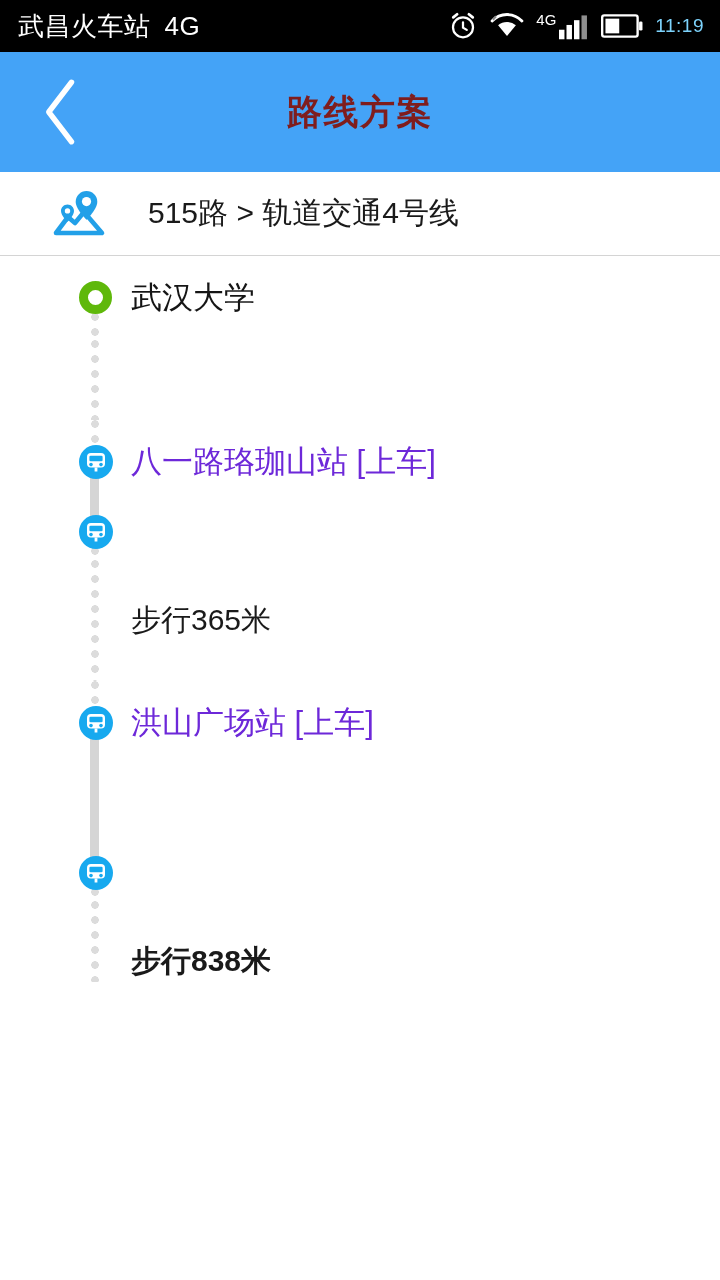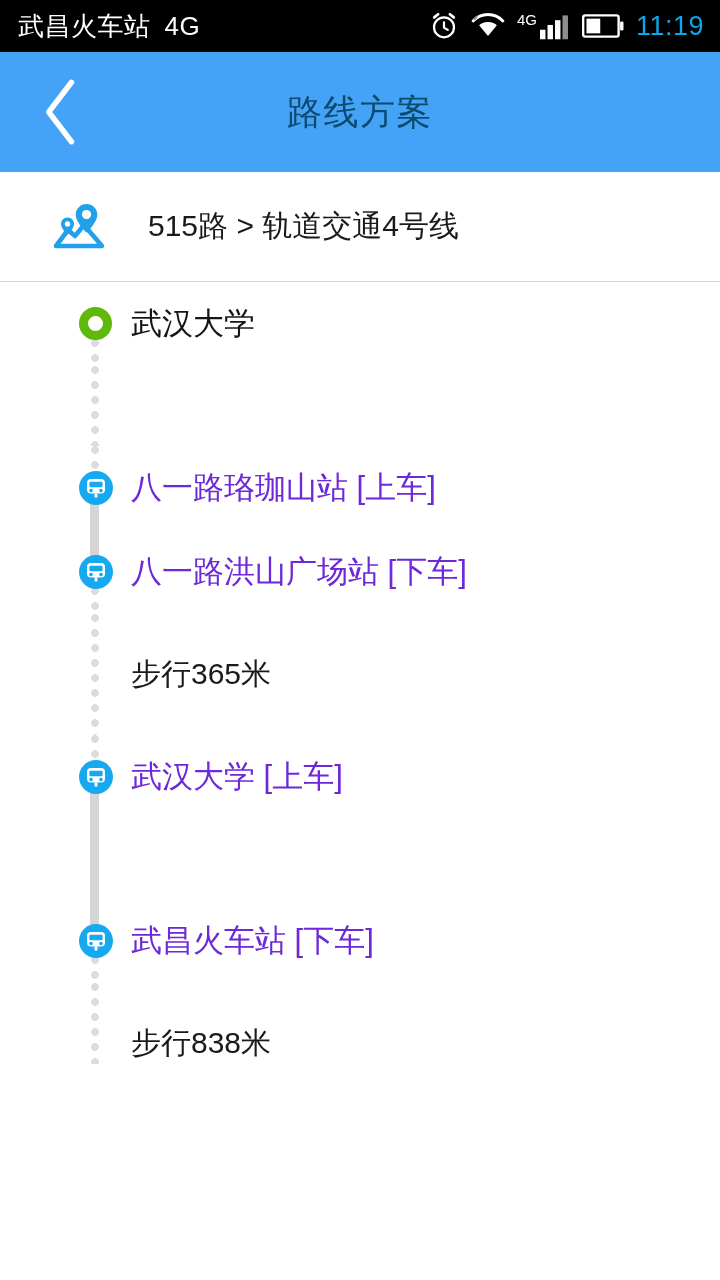--- a/index.html
+++ b/index.html
@@ -19,45 +19,45 @@
     padding:0 16px 0 18px;
   }
   .carrier{
     color:#ffffff; font-size:26px; letter-spacing:.5px;
     white-space:nowrap;
   }
   .status-right{
     margin-left:auto;
     display:flex; align-items:center; gap:12px;
   }
-  .clock{ color:#0ea5e9; font-size:27px; letter-spacing:.5px; }
+  .clock{ color:#7dd3fc; font-size:19px; letter-spacing:.5px; }
 
   .ic{ display:block; }
 
   
   .appbar{
     position:relative;
     height:120px; width:720px;
     background:#44a3f7;
     display:flex; align-items:center; justify-content:center;
   }
   .back-btn{
     position:absolute; left:18px; top:0;
     height:120px; width:86px;
     display:flex; align-items:center; justify-content:center;
     cursor:pointer;
   }
   .appbar-title{
-    color:#0c4a6e; font-size:35px; font-weight:normal;
+    color:#7f1d1d; font-size:35px; font-weight:bold;
     letter-spacing:1.5px;
   }
 
   
   .summary{
-    height:110px; width:720px;
+    height:84px; width:720px;
     display:flex; align-items:center;
     padding-left:48px;
     background:#ffffff;
     border-bottom:1px solid #d4d4d4;
   }
   .summary-icon{ width:62px; height:62px; flex:0 0 62px; }
   .summary-text{
     margin-left:38px;
     font-size:30px; color:#1a1a1a;
     white-space:nowrap;
@@ -127,21 +127,21 @@
     margin-left:131px;
     font-size:31px; color:#151515;
   }
   
   .leg-row{ padding:40px 0; }
   .leg-label{
     margin-left:131px;
     font-size:30px; color:#1a1a1a;
     white-space:nowrap;
   }
-  .leg-row.clipped{ padding-bottom:0; }
+  .leg-row.clipped{ padding-bottom:0;font-weight:bold; }
 </style>
 </head>
 <body>
 
 <div class="statusbar">
   <span class="carrier">武昌火车站</span>
   <span class="carrier" style="margin-left:14px;">4G</span>
 
   <span class="status-right">
 
@@ -247,62 +247,60 @@
     <span class="bus-node" style="top:50%;margin-top:-18px;">
       <svg class="ic" width="36" height="36" viewBox="0 0 36 36">
         <circle cx="18" cy="18" r="17" fill="#17a9ef"></circle>
         <rect x="9" y="9" width="18" height="14.5" rx="4" fill="#ffffff"></rect>
         <rect x="11.4" y="11.8" width="13.2" height="5.4" rx="1.2" fill="#17a9ef"></rect>
         <circle cx="13" cy="20.6" r="1.8" fill="#17a9ef"></circle>
         <circle cx="23" cy="20.6" r="1.8" fill="#17a9ef"></circle>
         <rect x="16.6" y="23.5" width="2.8" height="4" fill="#ffffff"></rect>
       </svg>
     </span>
-    <span class="stop-label">八一路洪山广场站 [下车]</span>
   </div>
 
   <div class="row leg-row">
     <span class="conn dotted"></span>
     <span class="leg-label">步行365米</span>
   </div>
 
   <div class="row stop-row">
     <span class="conn dotted" style="bottom:50%;"></span>
     <span class="conn solid" style="top:50%;"></span>
     <span class="bus-node" style="top:50%;margin-top:-18px;">
       <svg class="ic" width="36" height="36" viewBox="0 0 36 36">
         <circle cx="18" cy="18" r="17" fill="#17a9ef"></circle>
         <rect x="9" y="9" width="18" height="14.5" rx="4" fill="#ffffff"></rect>
         <rect x="11.4" y="11.8" width="13.2" height="5.4" rx="1.2" fill="#17a9ef"></rect>
         <circle cx="13" cy="20.6" r="1.8" fill="#17a9ef"></circle>
         <circle cx="23" cy="20.6" r="1.8" fill="#17a9ef"></circle>
         <rect x="16.6" y="23.5" width="2.8" height="4" fill="#ffffff"></rect>
       </svg>
     </span>
-    <span class="stop-label">武汉大学 [上车]</span>
+    <span class="stop-label">洪山广场站 [上车]</span>
   </div>
 
   <div class="row leg-row">
     <span class="conn solid"></span>
   </div>
 
   <div class="row stop-row">
     <span class="conn solid" style="bottom:50%;"></span>
     <span class="conn dotted" style="top:50%;"></span>
     <span class="bus-node" style="top:50%;margin-top:-18px;">
       <svg class="ic" width="36" height="36" viewBox="0 0 36 36">
         <circle cx="18" cy="18" r="17" fill="#17a9ef"></circle>
         <rect x="9" y="9" width="18" height="14.5" rx="4" fill="#ffffff"></rect>
         <rect x="11.4" y="11.8" width="13.2" height="5.4" rx="1.2" fill="#17a9ef"></rect>
         <circle cx="13" cy="20.6" r="1.8" fill="#17a9ef"></circle>
         <circle cx="23" cy="20.6" r="1.8" fill="#17a9ef"></circle>
         <rect x="16.6" y="23.5" width="2.8" height="4" fill="#ffffff"></rect>
       </svg>
     </span>
-    <span class="stop-label">武昌火车站 [下车]</span>
   </div>
 
   <div class="row leg-row clipped">
     <span class="conn dotted"></span>
     <span class="leg-label">步行838米</span>
   </div>
 
 </div>
 
 </body></html>

